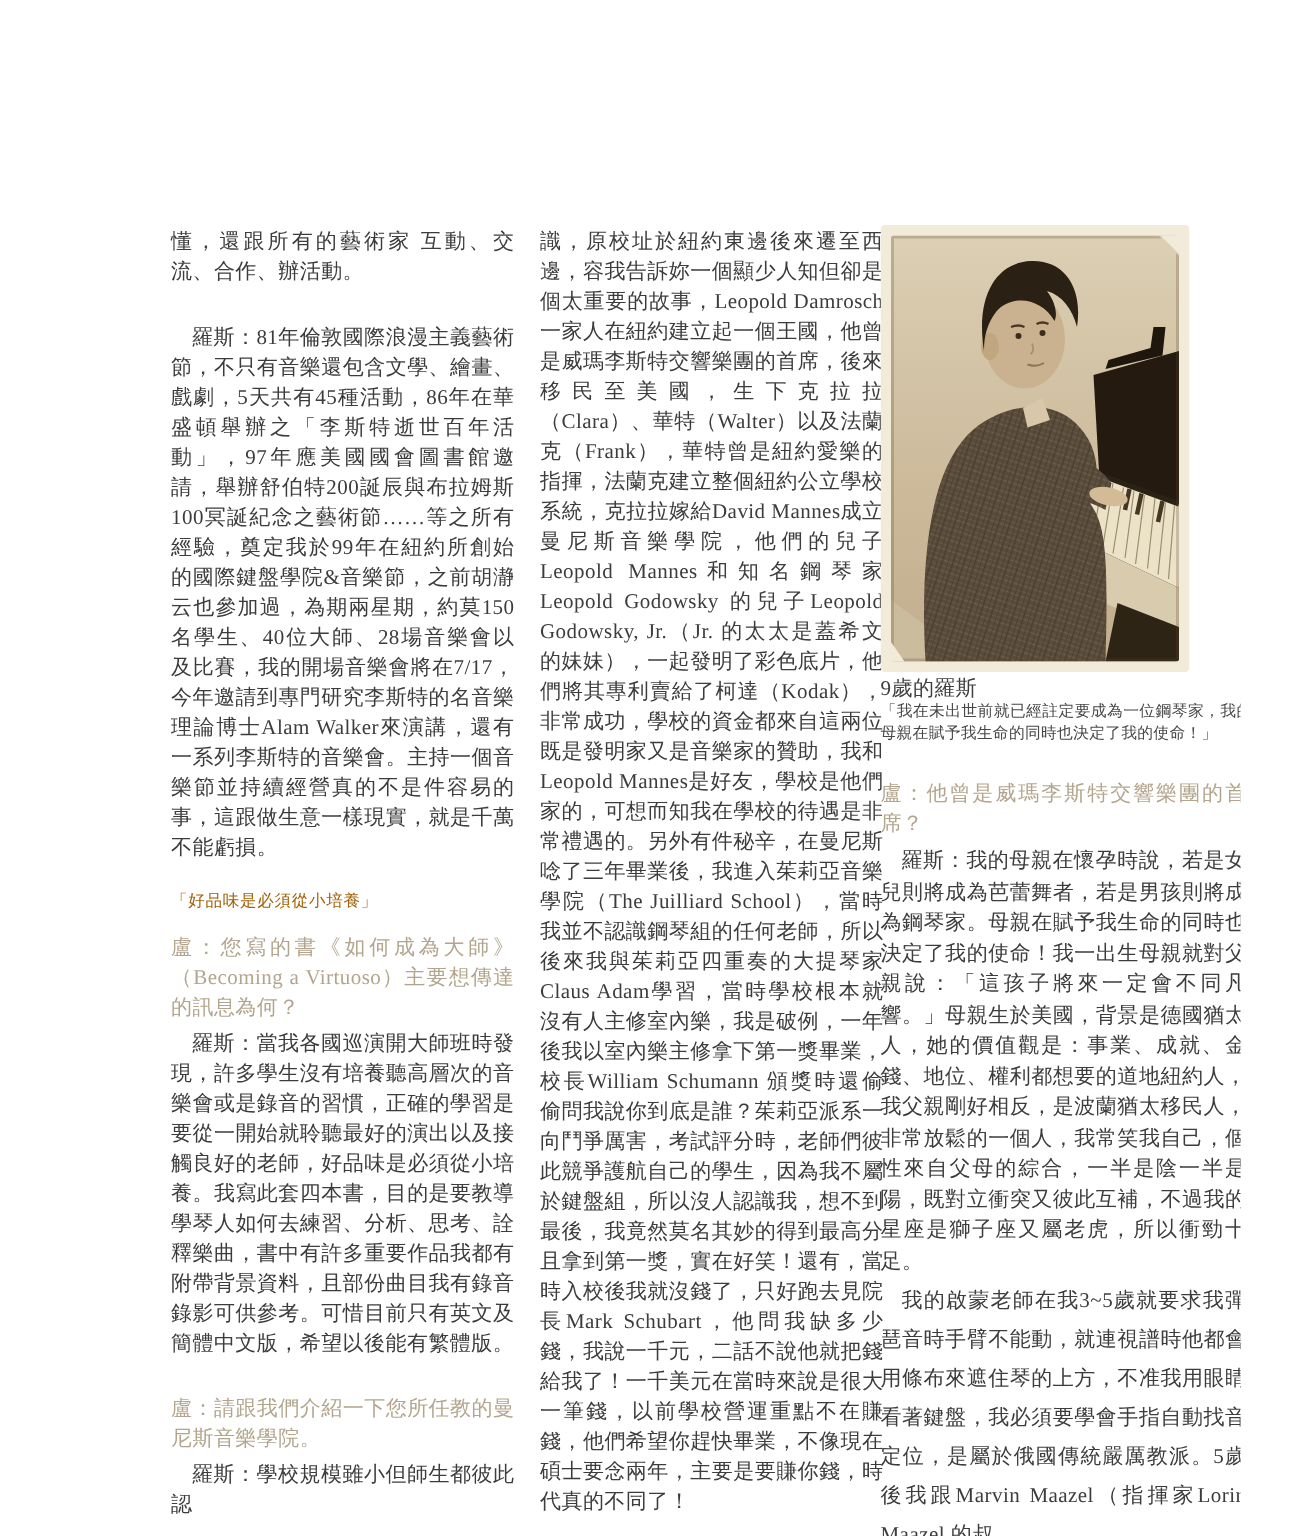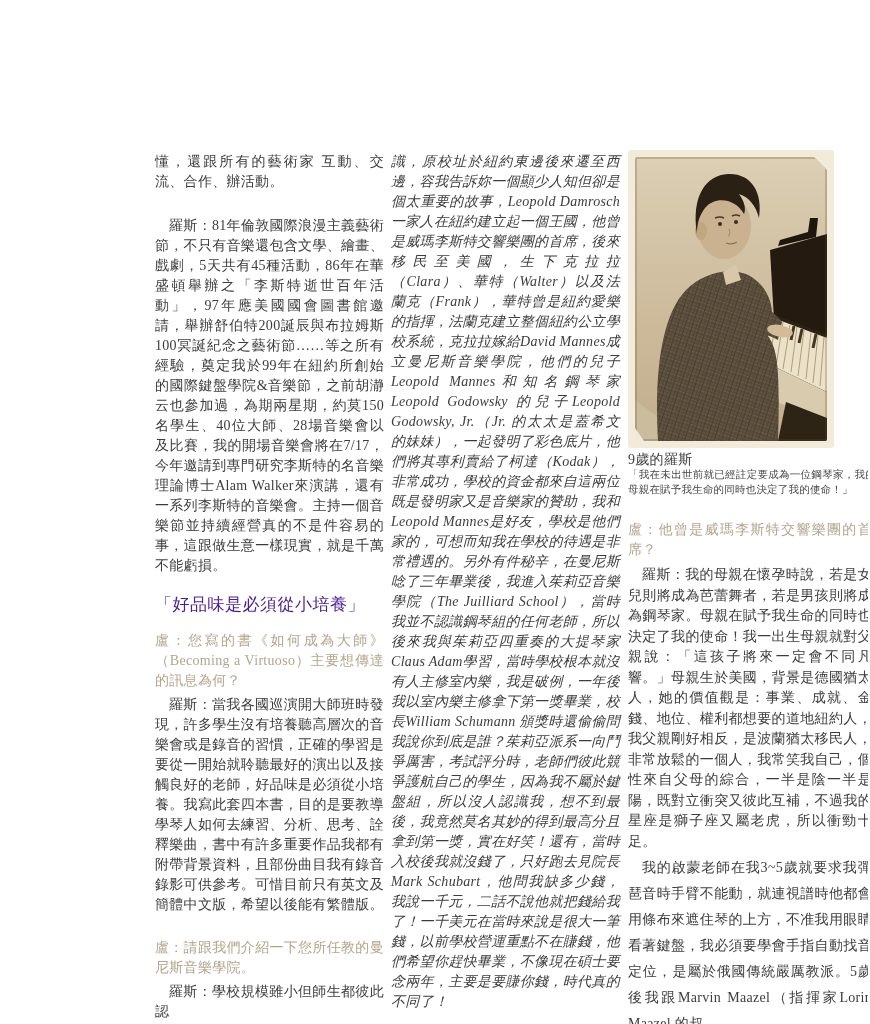--- a/index.html
+++ b/index.html
@@ -1,38 +1,38 @@
 <!DOCTYPE html>
 <html><head>
 <meta charset="utf-8">
 <style>
   html,body { margin:0; padding:0; background:#ffffff; }
   .page {
     position:relative; width:827px; height:1024px; background:#ffffff;
-    font-family:"Liberation Serif","DejaVu Serif",serif; color:#3c3c3c; overflow:hidden;margin-left:41px;
+    font-family:"Liberation Serif","DejaVu Serif",serif; color:#3c3c3c; overflow:hidden;
   }
   .col { position:absolute; top:152px; }
   .col1 { left:114px; width:229px; }
-  .col2 { left:350px; width:229px;font-style:italic; }
+  .col2 { left:360px; width:229px; }
   .col3 { left:587px; top:150px; width:244px; }
   p { margin:0; }
   .body {
     font-size:14px; line-height:20px; text-align:justify; text-justify:inter-ideograph;
     letter-spacing:0.3px; color:#3c3c3c;
   }
   .ans { text-indent:1em; }
   .q {
     font-size:14px; line-height:20px; color:#b3a58d; text-align:justify;
     letter-spacing:0.3px;
   }
   .p0 { margin-bottom:24px; }
   .q1 { margin-bottom:5px; }
   .heading {
     font-family:"Liberation Sans","DejaVu Sans",sans-serif;
-    font-size:17px; color:#4c1d95; margin:17px 0 15px; letter-spacing:0.5px;
+    font-size:11px; color:#a16207; margin:17px 0 15px; letter-spacing:0.5px;
   }
   .q2 { margin-bottom:4px; }
   .q3 { margin-top:23px; margin-bottom:4px; }
   .photo { margin:0; width:206px; height:298px; display:block; }
   .caption { margin-top:5px; width:248px; }
   .caption-title { font-size:14px; line-height:14px; color:#3e3e3e; letter-spacing:0.3px; }
   .caption-quote { font-size:10.5px; line-height:15px; color:#474747; text-align:justify; letter-spacing:0.2px; }
   .cq3 { margin-top:23px; margin-bottom:5px; }
   .a1c3 { line-height:20.5px; }
   .a2c3 { line-height:26px; margin-top:3px; text-indent:1em; }

